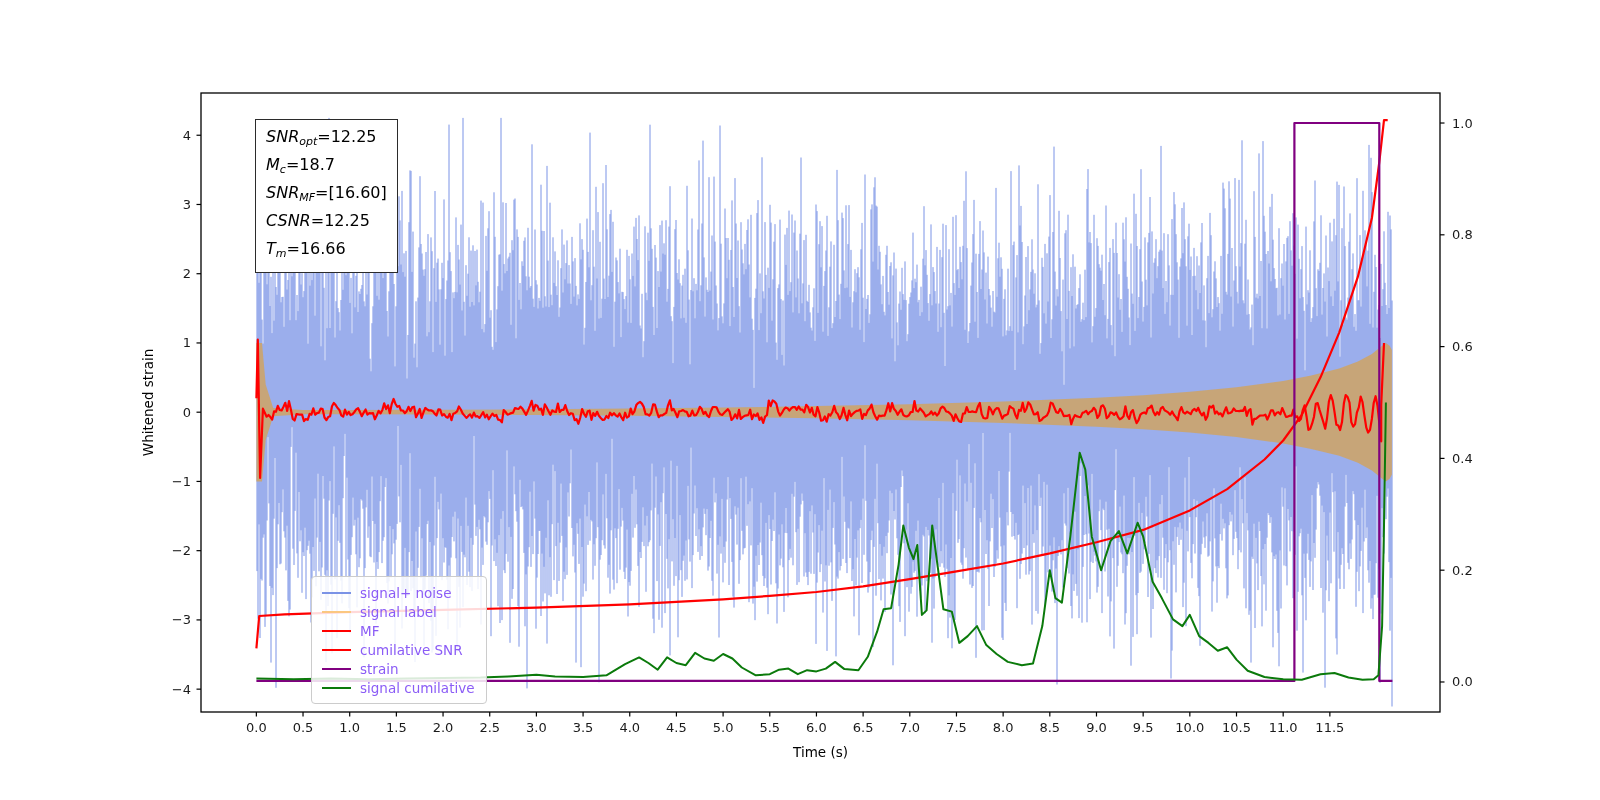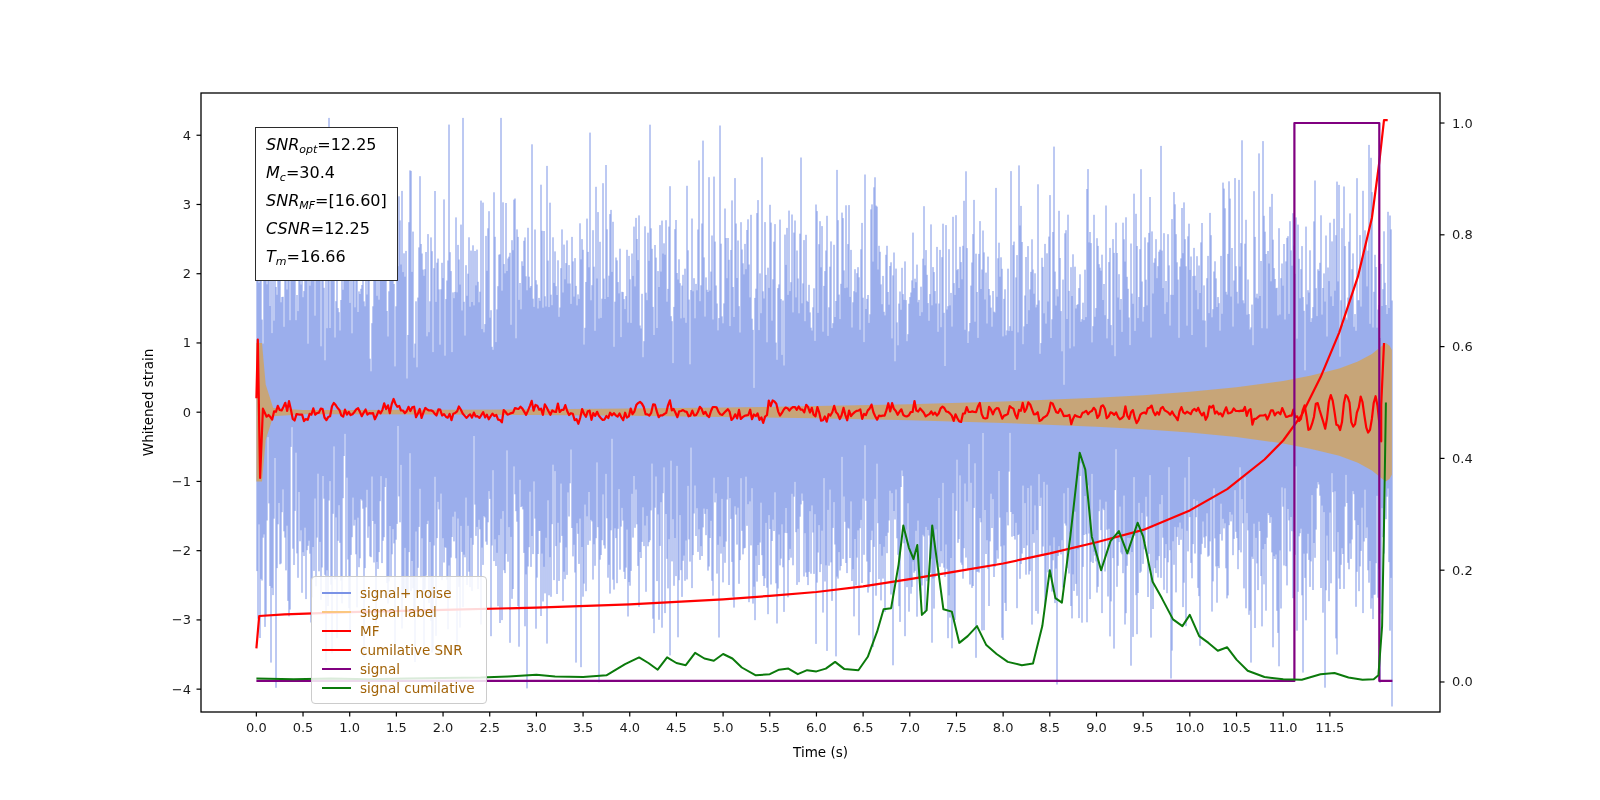--- a/index.html
+++ b/index.html
@@ -2,33 +2,33 @@
 <html><head>
 <meta charset="utf-8">
 <style>
   html,body{margin:0;padding:0;background:#ffffff;}
   body{width:1600px;height:800px;position:relative;overflow:hidden;
        font-family:"DejaVu Sans","Liberation Sans",sans-serif;color:#000;}
   #figure{position:absolute;inset:0;background:#ffffff;}
   #chart-svg{position:absolute;left:0;top:0;}
   
   .anno{position:absolute;left:255px;top:119px;background:#ffffff;
-        border:1px solid #2b2b2b;padding:5px 10px 7px 10px;z-index:5;margin-top:8px;}
+        border:1px solid #2b2b2b;padding:5px 10px 7px 10px;z-index:5;}
   .anno .line{font-size:16px;line-height:23px;white-space:nowrap;}
   .anno .var{font-style:italic;}
   .anno .sub{font-style:italic;font-size:11px;vertical-align:-3px;}
   .anno .val{font-style:normal;}
   
   .legend{position:absolute;left:311px;top:576px;z-index:5;
           background:rgba(255,255,255,0.85);border:1px solid #cccccc;
           border-radius:4px;padding:6px 12px 6px 10px;}
   .legend-item{display:flex;align-items:center;height:19px;}
   .legend-swatch{display:inline-block;width:29px;height:0;border-top-width:2.5px;
                  border-top-style:solid;margin-right:9px;flex:0 0 auto;}
-  .legend-label{font-size:13.5px;color:#a16207;white-space:nowrap;}
+  .legend-label{font-size:13.5px;color:#8b5cf6;white-space:nowrap;}
 </style>
 </head>
 <body>
 
 <div id="figure">
   <svg id="chart-svg" width="1600" height="800">
       <defs>
         <clipPath id="pc">
           <rect x="201" y="93" width="1239" height="619"></rect>
         </clipPath>
@@ -121,21 +121,21 @@
         <text x="1452" y="574.690084883511" text-anchor="start" font-size="13" fill="#1a1a1a">0.2</text>
         <line x1="1440" y1="681.9834748058515" x2="1444.5" y2="681.9834748058515" stroke="#000" stroke-width="1.2"></line>
         <text x="1452" y="686.4834748058515" text-anchor="start" font-size="13" fill="#1a1a1a">0.0</text>
       </g>
       <text x="820.5" y="757" text-anchor="middle" font-size="13.5" fill="#000">Time (s)</text>
       <text x="153" y="402.5" text-anchor="middle" font-size="13.5" fill="#000" transform="rotate(-90 153 402.5)">Whitened strain</text>
     </svg>
 
   <div class="anno">
     <div class="line"><span class="var">SNR</span><span class="sub">opt</span><span class="val">=12.25</span></div>
-    <div class="line"><span class="var">M</span><span class="sub">c</span><span class="val">=30.4</span></div>
+    <div class="line"><span class="var">M</span><span class="sub">c</span><span class="val">=18.7</span></div>
     <div class="line"><span class="var">SNR</span><span class="sub">MF</span><span class="val">=[16.60]</span></div>
     <div class="line"><span class="var">CSNR</span><span class="sub"></span><span class="val">=12.25</span></div>
     <div class="line"><span class="var">T</span><span class="sub">m</span><span class="val">=16.66</span></div>
   </div>
 
   <div class="legend">
     <div class="legend-item">
         <span class="legend-swatch" style="border-top-color: rgb(123, 147, 230);"></span>
         <span class="legend-label">signal+ noise</span>
       </div>
@@ -146,20 +146,20 @@
     <div class="legend-item">
         <span class="legend-swatch" style="border-top-color: rgb(255, 0, 0);"></span>
         <span class="legend-label">MF</span>
       </div>
     <div class="legend-item">
         <span class="legend-swatch" style="border-top-color: rgb(255, 0, 0);"></span>
         <span class="legend-label">cumilative SNR</span>
       </div>
     <div class="legend-item">
         <span class="legend-swatch" style="border-top-color: rgb(128, 0, 128);"></span>
-        <span class="legend-label">signal</span>
+        <span class="legend-label">strain</span>
       </div>
     <div class="legend-item">
         <span class="legend-swatch" style="border-top-color: rgb(11, 122, 11);"></span>
         <span class="legend-label">signal cumilative</span>
       </div>
   </div>
 </div>
 
 </body></html>

